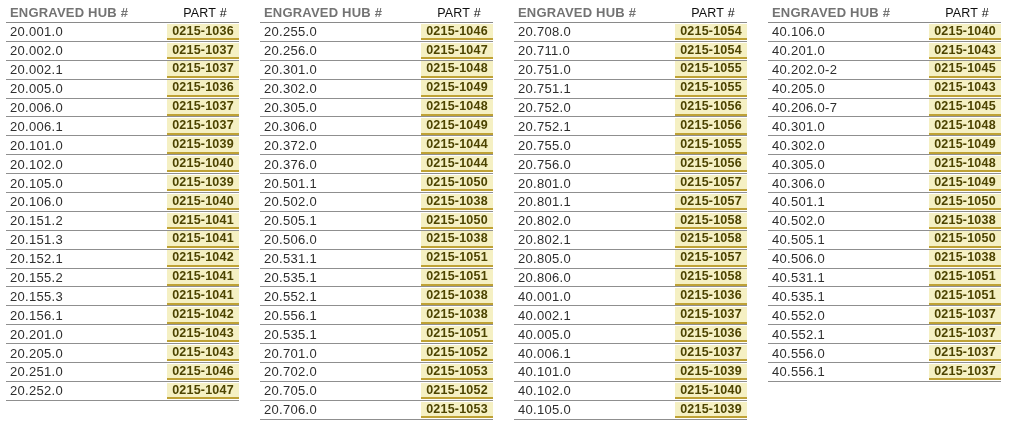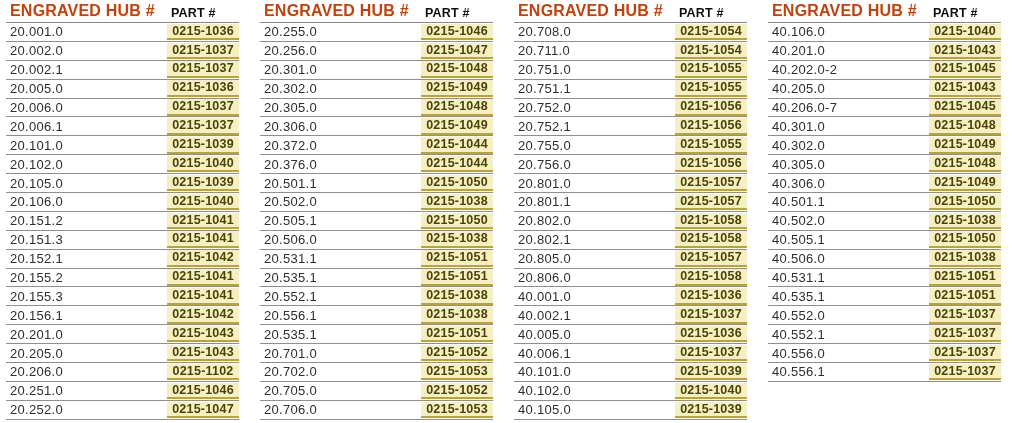--- a/index.html
+++ b/index.html
@@ -5,26 +5,26 @@
   * { margin:0; padding:0; box-sizing:border-box; }
   html,body { width:1012px; height:423px; background:#ffffff; overflow:hidden;
     font-family:"Liberation Sans", sans-serif; }
   .sheet { display:flex; gap:21px; padding:6px 0 0 6px; }
   .group { width:233px; }
   .ghead {
     display:flex; justify-content:space-between; align-items:flex-end;
     height:17px; border-bottom:1.8px solid #8a8a8a; padding-bottom:2px;
   }
   .hub-h {
-    font-size:16px; font-weight:bold; color:#c2410c;
+    font-size:13px; font-weight:bold; color:#737373;
     letter-spacing:0.2px; padding-left:4px;margin-top:10px;
   }
   .part-h {
-    width:72px; font-size:12.5px; font-weight:bold; color:#0f0f0f;
-    letter-spacing:0.2px; text-align:left; padding-left:4px;
+    width:72px; font-size:12.5px; font-weight:normal; color:#0f0f0f;
+    letter-spacing:0.2px; text-align:center; padding-left:4px;
   }
   .row {
     display:flex; justify-content:space-between; align-items:center;
     height:18.9px; border-bottom:1.6px solid #8f8f8f;
   }
   .hub {
     font-size:13px; color:#2e2e2e; padding-left:4px; letter-spacing:0.3px;
   }
   .part {
     width:72px; text-align:center; font-size:12.5px; font-weight:bold;
@@ -126,24 +126,20 @@
   <div class="row">
     <span class="hub">20.201.0</span>
     <span class="part">0215-1043</span>
   </div>
 
   <div class="row">
     <span class="hub">20.205.0</span>
     <span class="part">0215-1043</span>
   </div>
 
-  <div class="row">
-    <span class="hub">20.206.0</span>
-    <span class="part">0215-1102</span>
-  </div>
 
   <div class="row">
     <span class="hub">20.251.0</span>
     <span class="part">0215-1046</span>
   </div>
 
   <div class="row">
     <span class="hub">20.252.0</span>
     <span class="part">0215-1047</span>
   </div>

